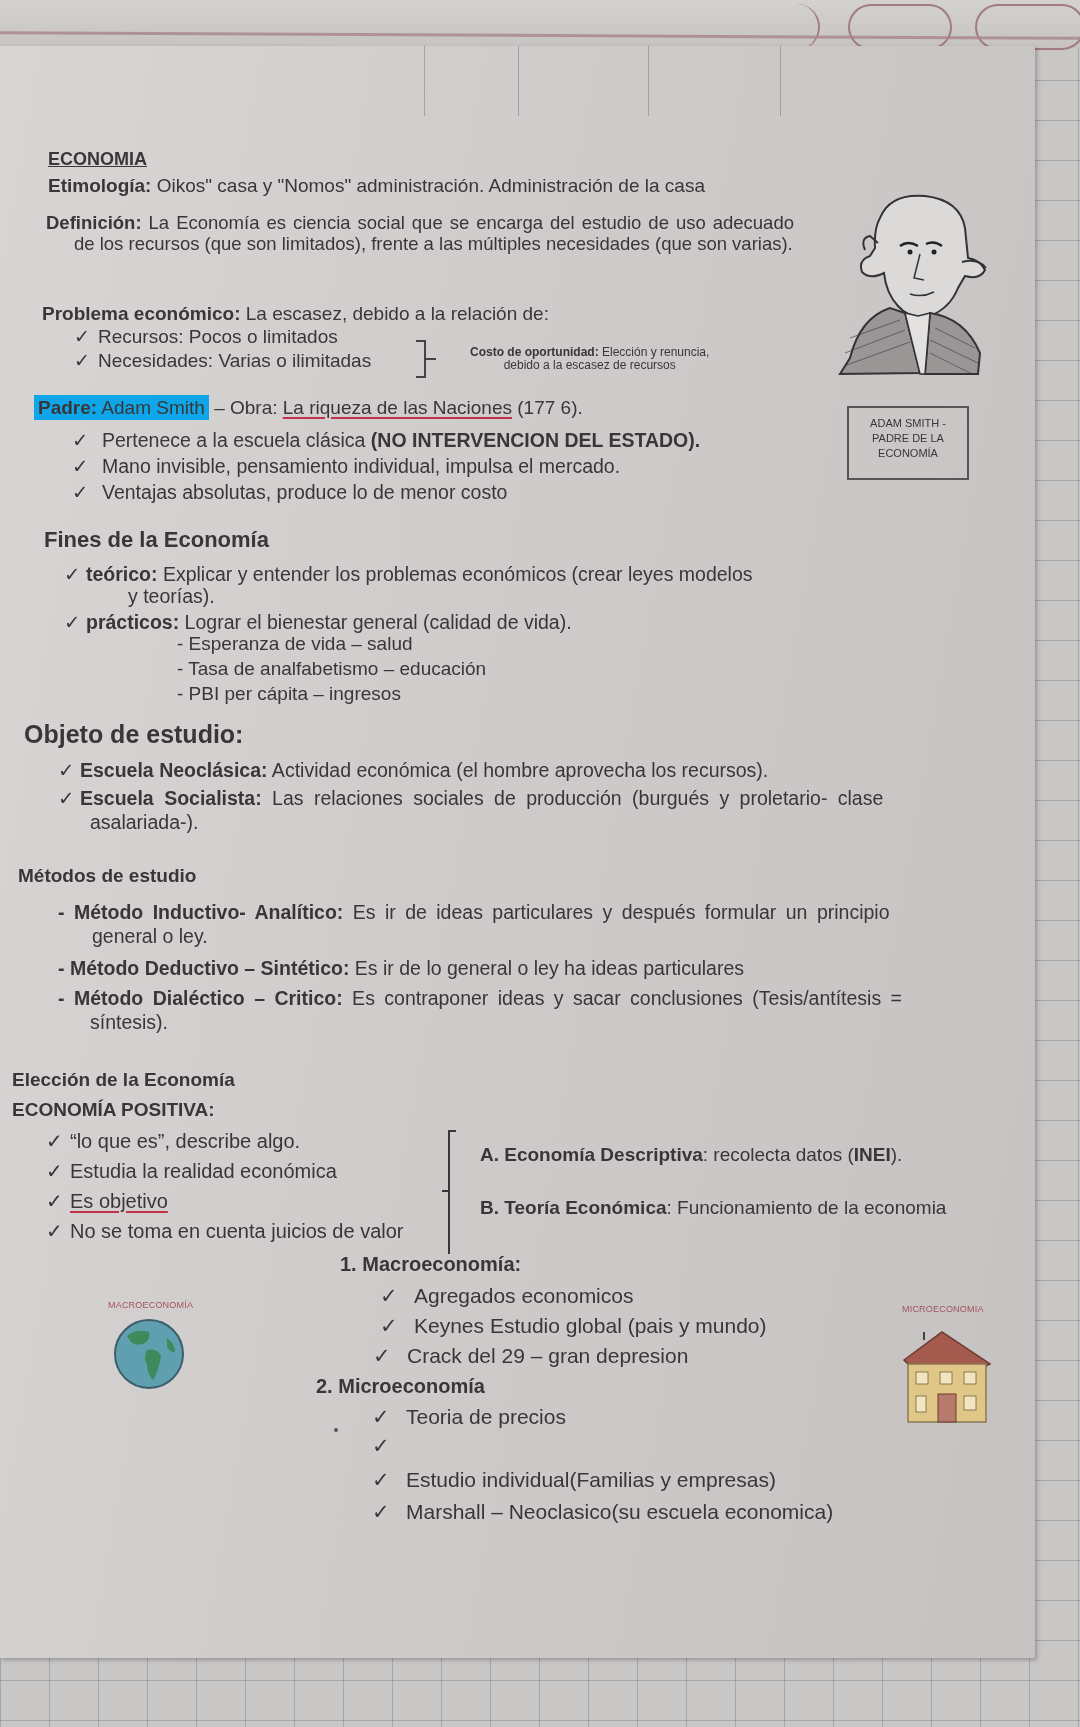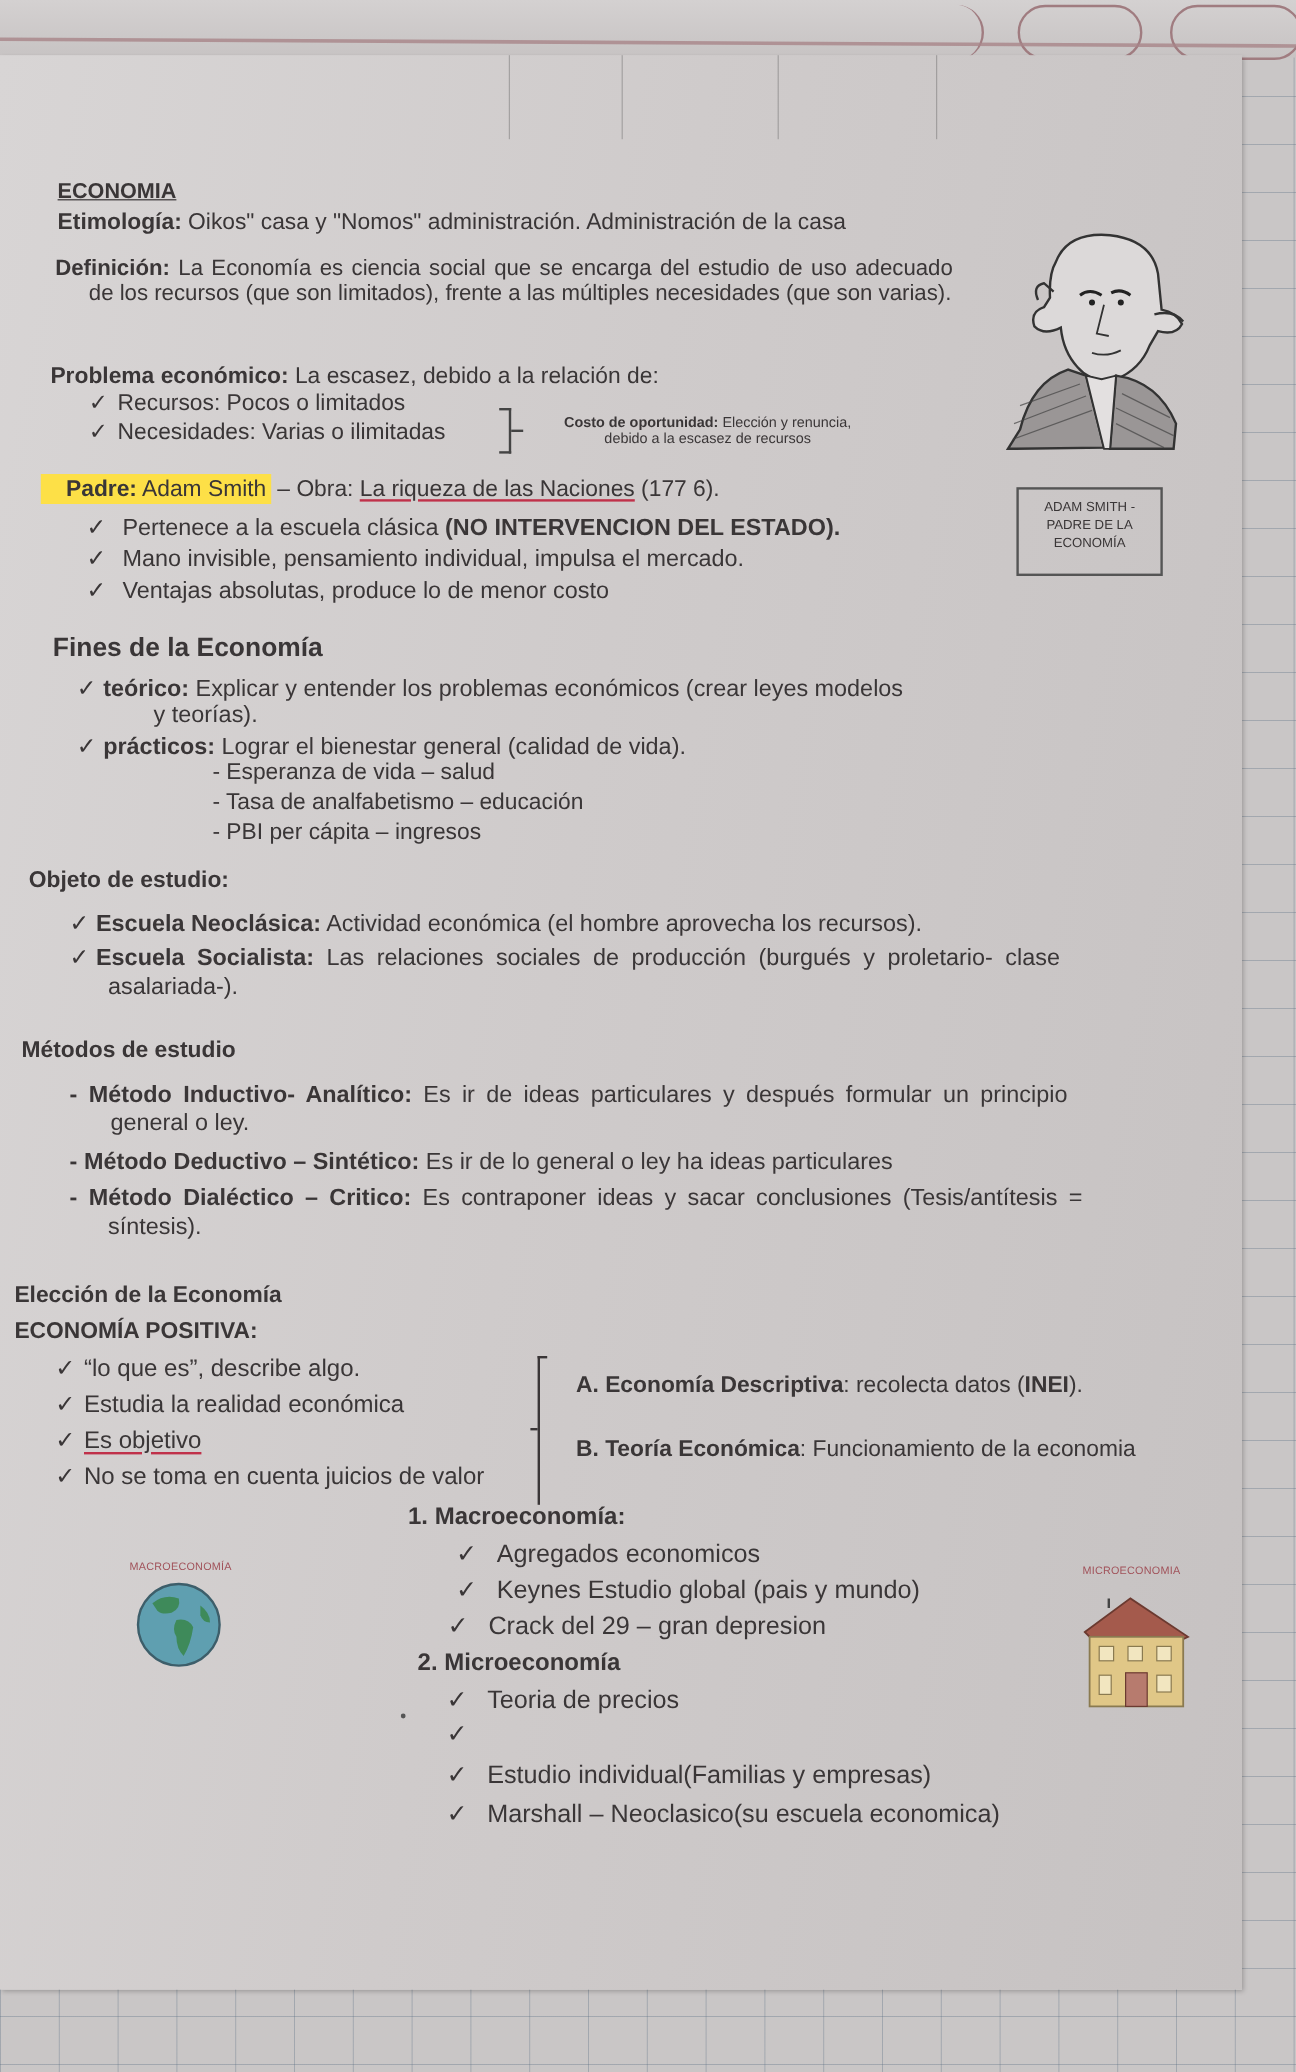--- a/index.html
+++ b/index.html
@@ -34,21 +34,21 @@
   }
   .fold { position: absolute; top: 46px; width: 1px; height: 70px; background: rgba(80,80,80,0.35); }
 
   .t { position: absolute; white-space: nowrap; font-size: 20px; line-height: 24px; }
   .b { font-weight: bold; }
   .chk { display: inline-block; width: 24px; color: #3a3637; }
   .just { white-space: normal; text-align: justify; text-align-last: left; }
 
   .title { left: 48px; top: 147px; font-weight: bold; font-size: 18px; text-decoration: underline; }
 
-  .hl { background: #fde047; padding: 2px 4px 2px 21px; margin-left: -4px; }
+  .hl { background: #0ea5e9; padding: 2px 4px 2px 4px; margin-left: -4px; }
   .red-ul { text-decoration: underline; text-decoration-color: #c0314a; text-decoration-thickness: 2px; text-underline-offset: 3px; }
 
   .bracket-right { position: absolute; left: 416px; top: 340px; width: 10px; height: 38px; border: 2px solid #444; border-left: none; }
   .bracket-tick { position: absolute; left: 426px; top: 358px; width: 10px; height: 2px; background: #444; }
   .small-note { position: absolute; left: 470px; top: 346px; font-size: 12px; line-height: 13px; text-align: center; color: #3a3637; }
 
   .portrait { position: absolute; left: 830px; top: 188px; width: 160px; height: 190px; }
   .caption-box { position: absolute; left: 847px; top: 406px; width: 122px; height: 74px; border: 2px solid #555; font-size: 11px; line-height: 15px; text-align: center; padding-top: 8px; color: #3a3637; }
 
   .bracket-left { position: absolute; left: 448px; top: 1130px; width: 10px; height: 124px; border: 2px solid #3a3637; border-right: none; border-top: none; border-bottom: none; }
@@ -149,21 +149,21 @@
   <span class="chk" style="width:22px;">✓</span><span class="b">teórico:</span><span> Explicar y entender los problemas económicos (crear leyes modelos</span>
 </div>
 <div class="t" style="left:128px; top:584px; font-size:19.5px;">y teorías).</div>
 <div class="t" style="left:64px; top:610px; font-size:19.5px;">
   <span class="chk" style="width:22px;">✓</span><span class="b">prácticos:</span><span> Lograr el bienestar general (calidad de vida).</span>
 </div>
 <div class="t" style="left:177px; top:632px; font-size:19px;">- Esperanza de vida – salud</div>
 <div class="t" style="left:177px; top:657px; font-size:19px;">- Tasa de analfabetismo – educación</div>
 <div class="t" style="left:177px; top:682px; font-size:19px;">- PBI per cápita – ingresos</div>
 
-<div class="t b" style="left:24px; top:722px; font-size:19px;">Objeto de estudio:</div>
+<div class="t b" style="left:24px; top:722px; font-size:25px;">Objeto de estudio:</div>
 <div class="t" style="left:58px; top:758px; font-size:19.5px;">
   <span class="chk" style="width:22px;">✓</span><span class="b">Escuela Neoclásica:</span><span> Actividad económica (el hombre aprovecha los recursos).</span>
 </div>
 <div class="t" style="left:58px; top:786px; font-size:19.5px; word-spacing:5px;">
   <span class="chk" style="width:22px;">✓</span><span class="b">Escuela Socialista:</span><span> Las relaciones sociales de producción (burgués y proletario- clase</span>
 </div>
 <div class="t" style="left:90px; top:810px; font-size:19.5px;">asalariada-).</div>
 
 <div class="t b" style="left:18px; top:864px; font-size:19px;">Métodos de estudio</div>
 <div class="t" style="left:58px; top:900px; font-size:19.5px; word-spacing:4px;">
@@ -204,21 +204,21 @@
 <div class="t" style="left:380px; top:1284px; font-size:21px;">
   <span class="chk" style="width:34px;">✓</span><span>Agregados economicos</span>
 </div>
 <div class="t" style="left:380px; top:1314px; font-size:21px;">
   <span class="chk" style="width:34px;">✓</span><span>Keynes Estudio global (pais y mundo)</span>
 </div>
 <div class="t" style="left:373px; top:1344px; font-size:21px;">
   <span class="chk" style="width:34px;">✓</span><span>Crack del 29 – gran depresion</span>
 </div>
 
-<div class="t b" style="left:348px; top:1374px; font-size:20px;">2.  Microeconomía</div>
+<div class="t b" style="left:316px; top:1374px; font-size:20px;">2.  Microeconomía</div>
 <div class="t" style="left:372px; top:1405px; font-size:21px;">
   <span class="chk" style="width:34px;">✓</span><span>Teoria de precios</span>
 </div>
 <div class="t" style="left:372px; top:1434px; font-size:21px;">
   <span class="chk" style="width:34px;">✓</span><span></span>
 </div>
 <div class="t" style="left:372px; top:1468px; font-size:21px;">
   <span class="chk" style="width:34px;">✓</span><span>Estudio individual(Familias y empresas)</span>
 </div>
 <div class="t" style="left:372px; top:1500px; font-size:21px;">

